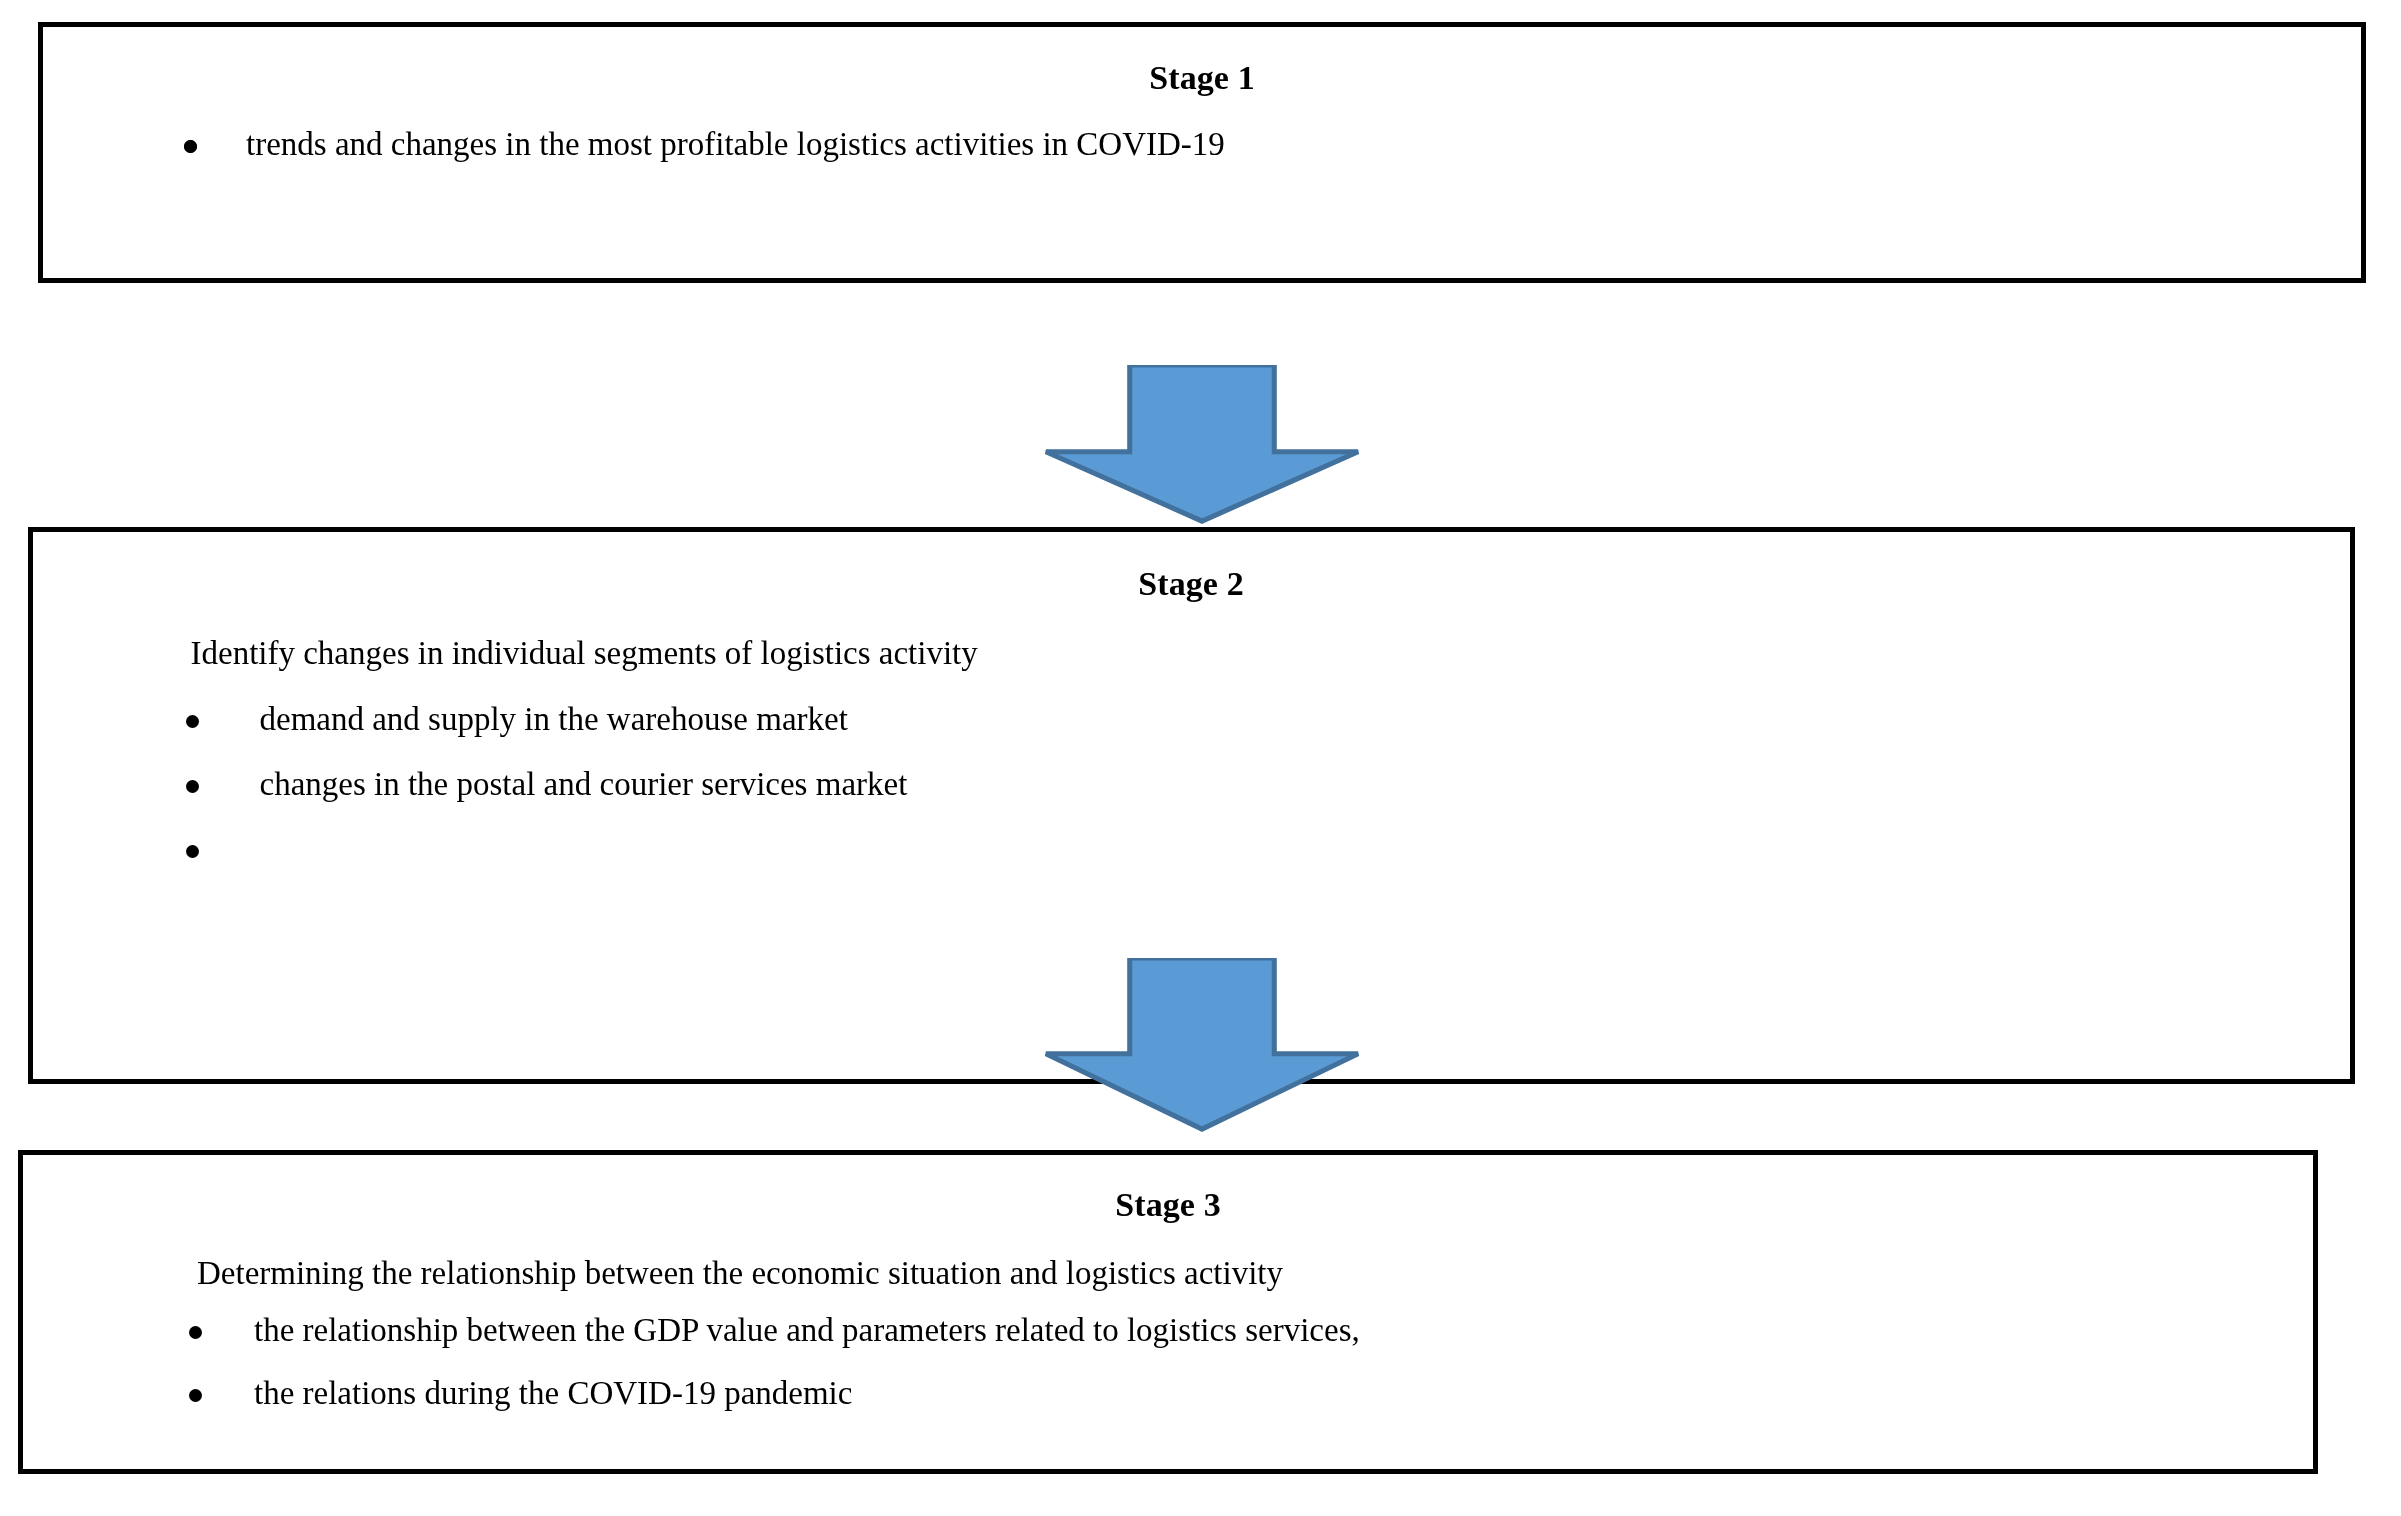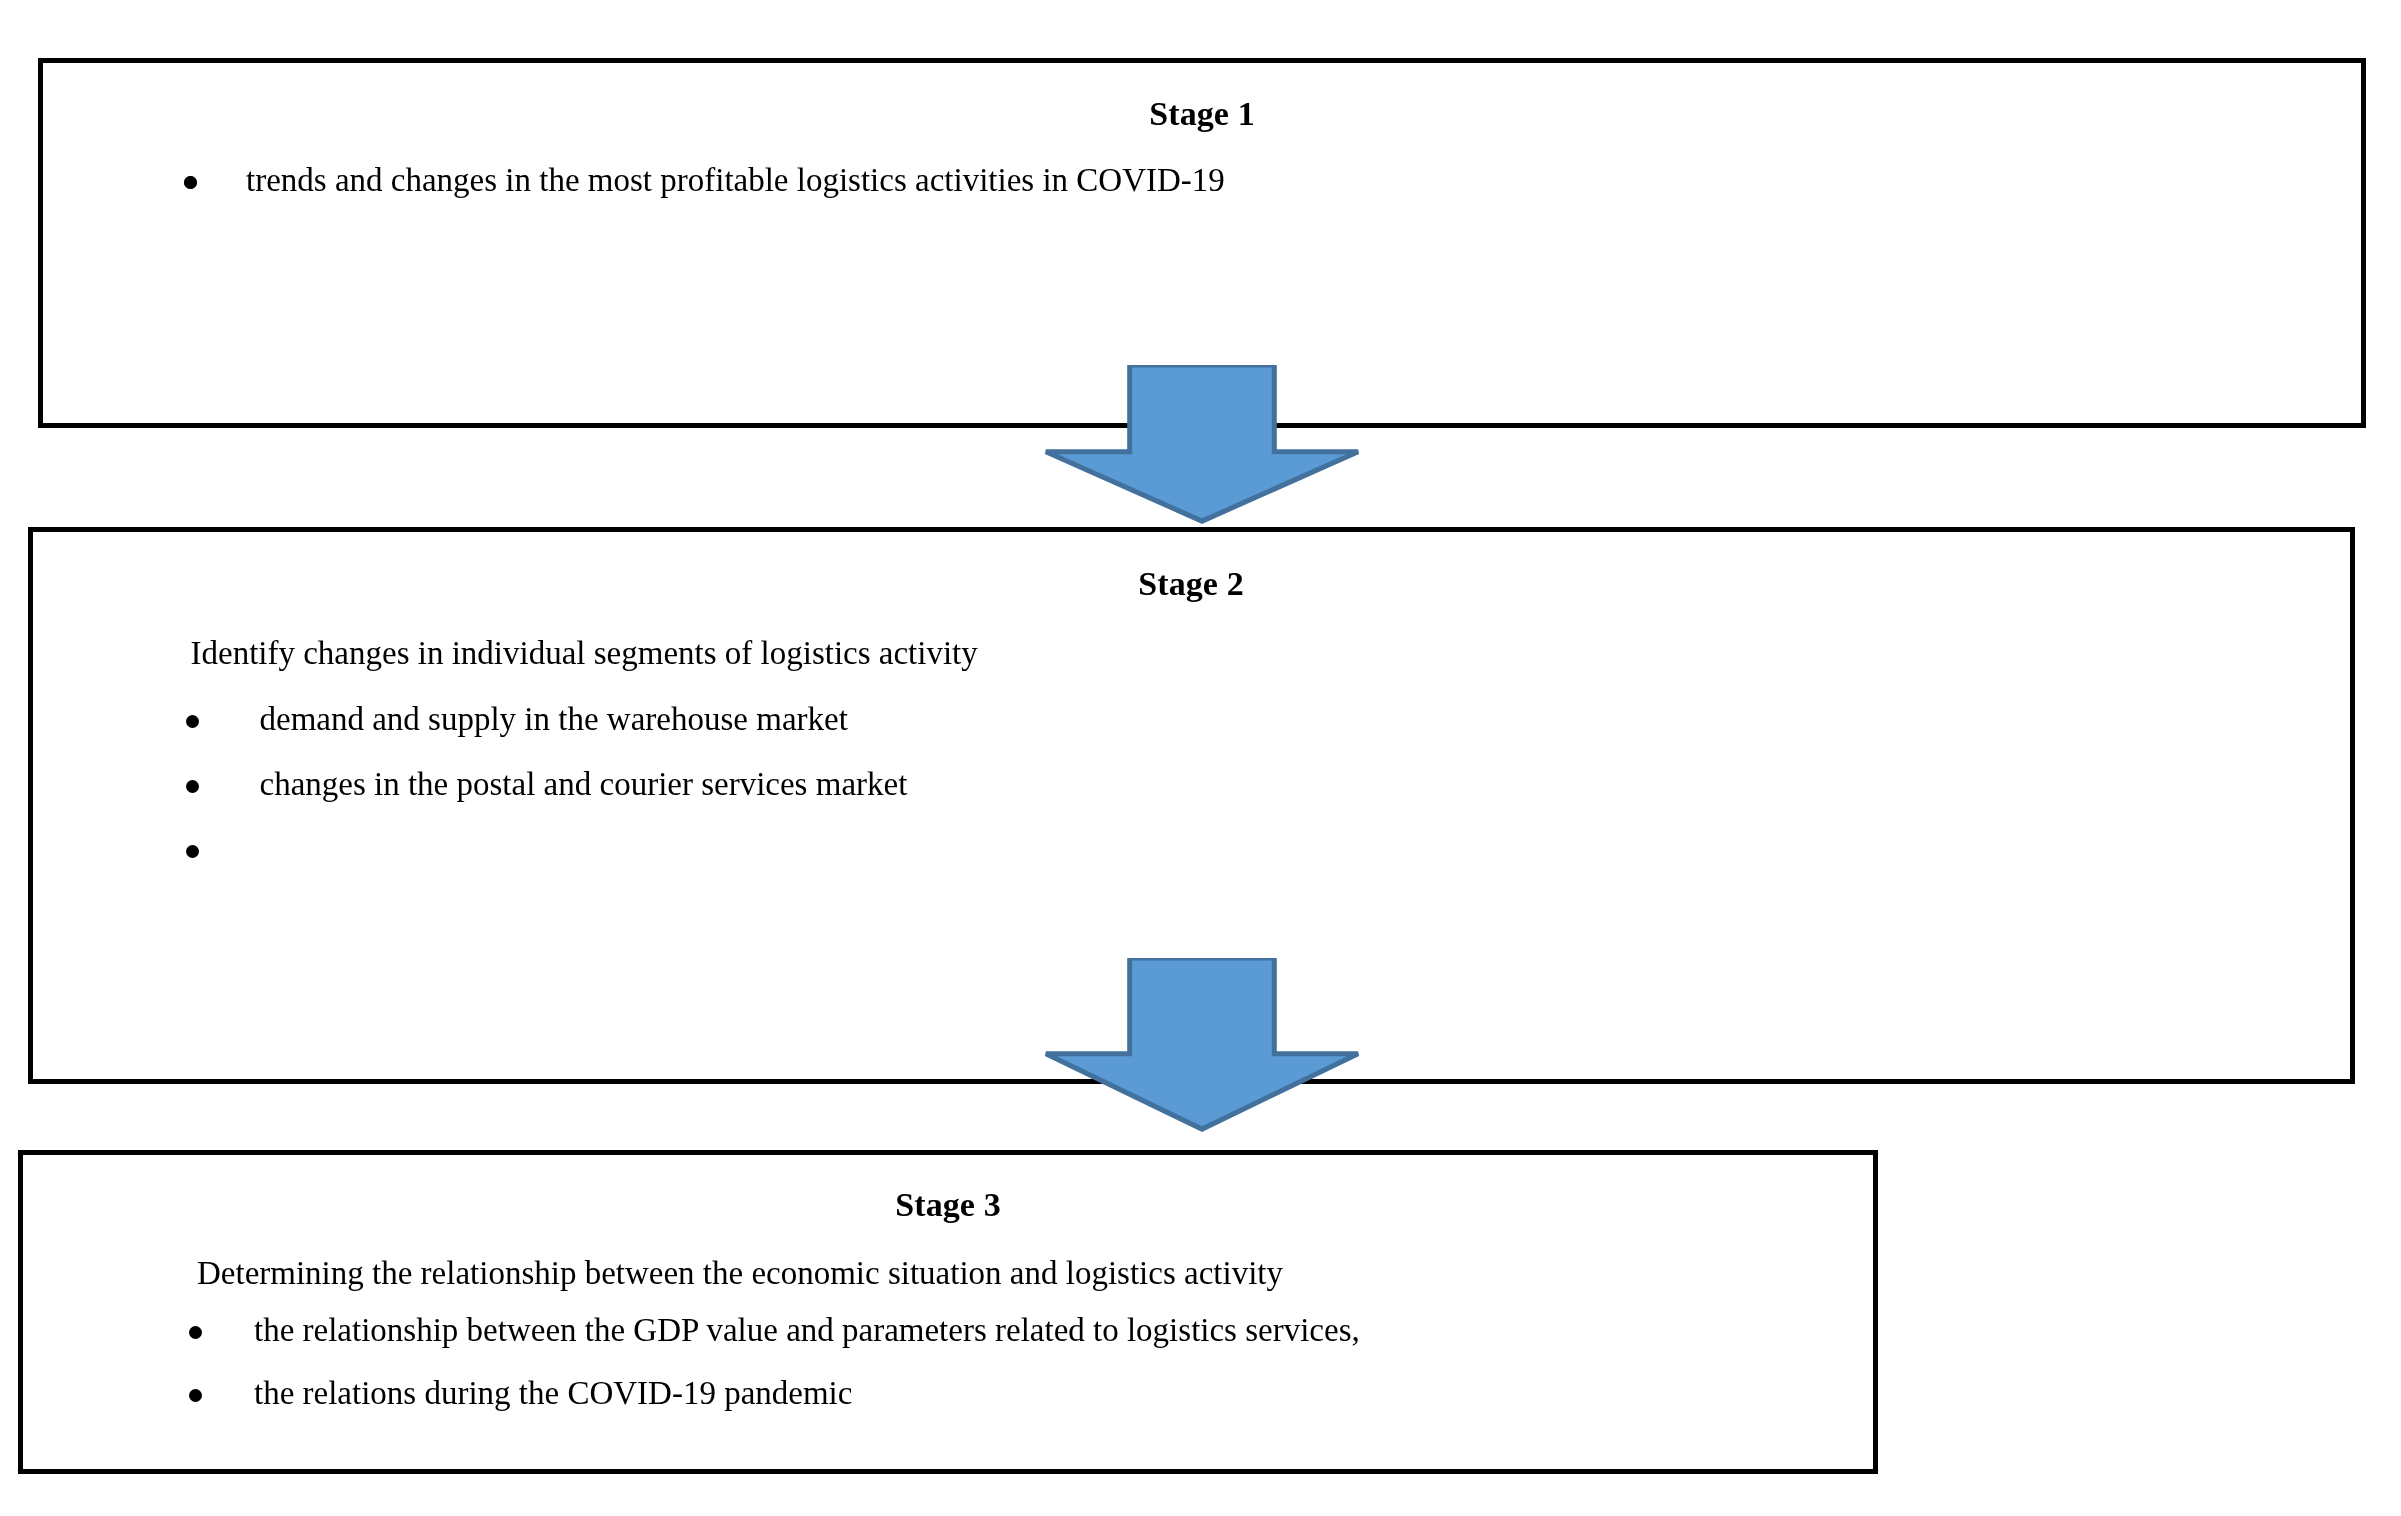--- a/index.html
+++ b/index.html
@@ -66,22 +66,21 @@
 
   .bullet-text {
     display: inline-block;
   }
 
   
   #stage-1-box {
     left: 38px;
     top: 22.4px;
     width: 2328px;
-    height: 370px;
-    margin-top: 36px;
+    height: 261px;
   }
   #stage-1-box .stage-title { margin-top: 34px; }
   #stage-1-box .stage-intro { margin-top: 36px; margin-left: 112px; }
   #stage-1-box .bullet-list { margin-top: 33px; }
   #stage-1-box .bullet-item { padding-left: 203px; margin-bottom: 33px; }
   #stage-1-box .bullet-dot { left: 141px; }
 
   
   #stage-2-box {
     left: 27.5px;
@@ -92,21 +91,21 @@
   #stage-2-box .stage-title { margin-top: 35px; }
   #stage-2-box .stage-intro { margin-top: 36px; margin-left: 158px; }
   #stage-2-box .bullet-list { margin-top: 33px; }
   #stage-2-box .bullet-item { padding-left: 227px; margin-bottom: 32px; }
   #stage-2-box .bullet-dot { left: 153px; }
 
   
   #stage-3-box {
     left: 18px;
     top: 1150px;
-    width: 1860px;
+    width: 2300px;
     height: 324px;
   }
   #stage-3-box .stage-title { margin-top: 33px; }
   #stage-3-box .stage-intro { margin-top: 35px; margin-left: 174px; }
   #stage-3-box .bullet-list { margin-top: 24px; }
   #stage-3-box .bullet-item { padding-left: 231px; margin-bottom: 30px; }
   #stage-3-box .bullet-dot { left: 166px; }
 
   
   .flow-arrow {

